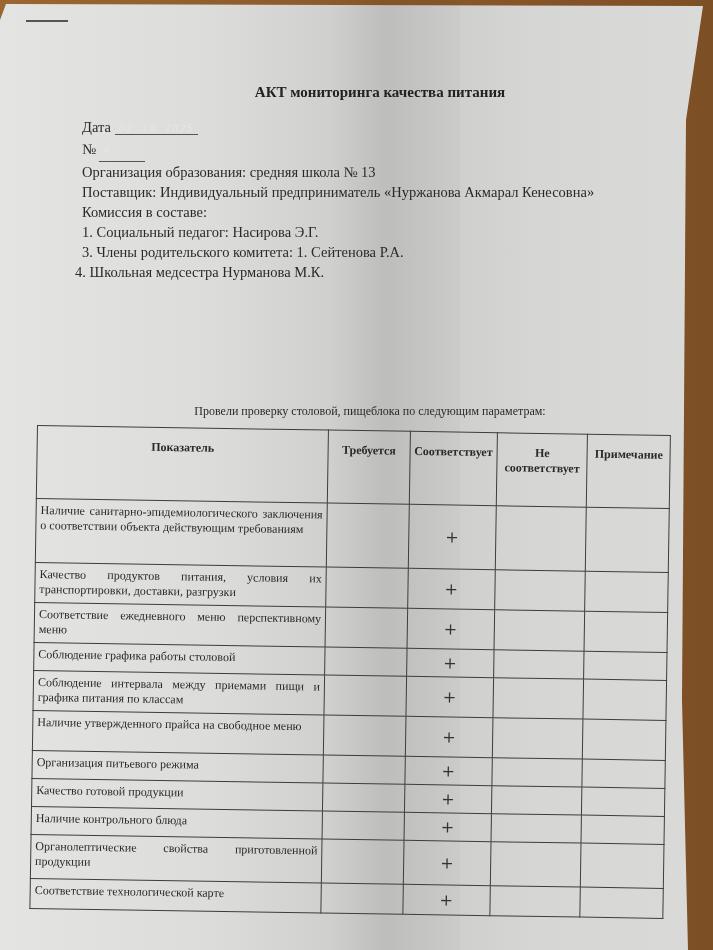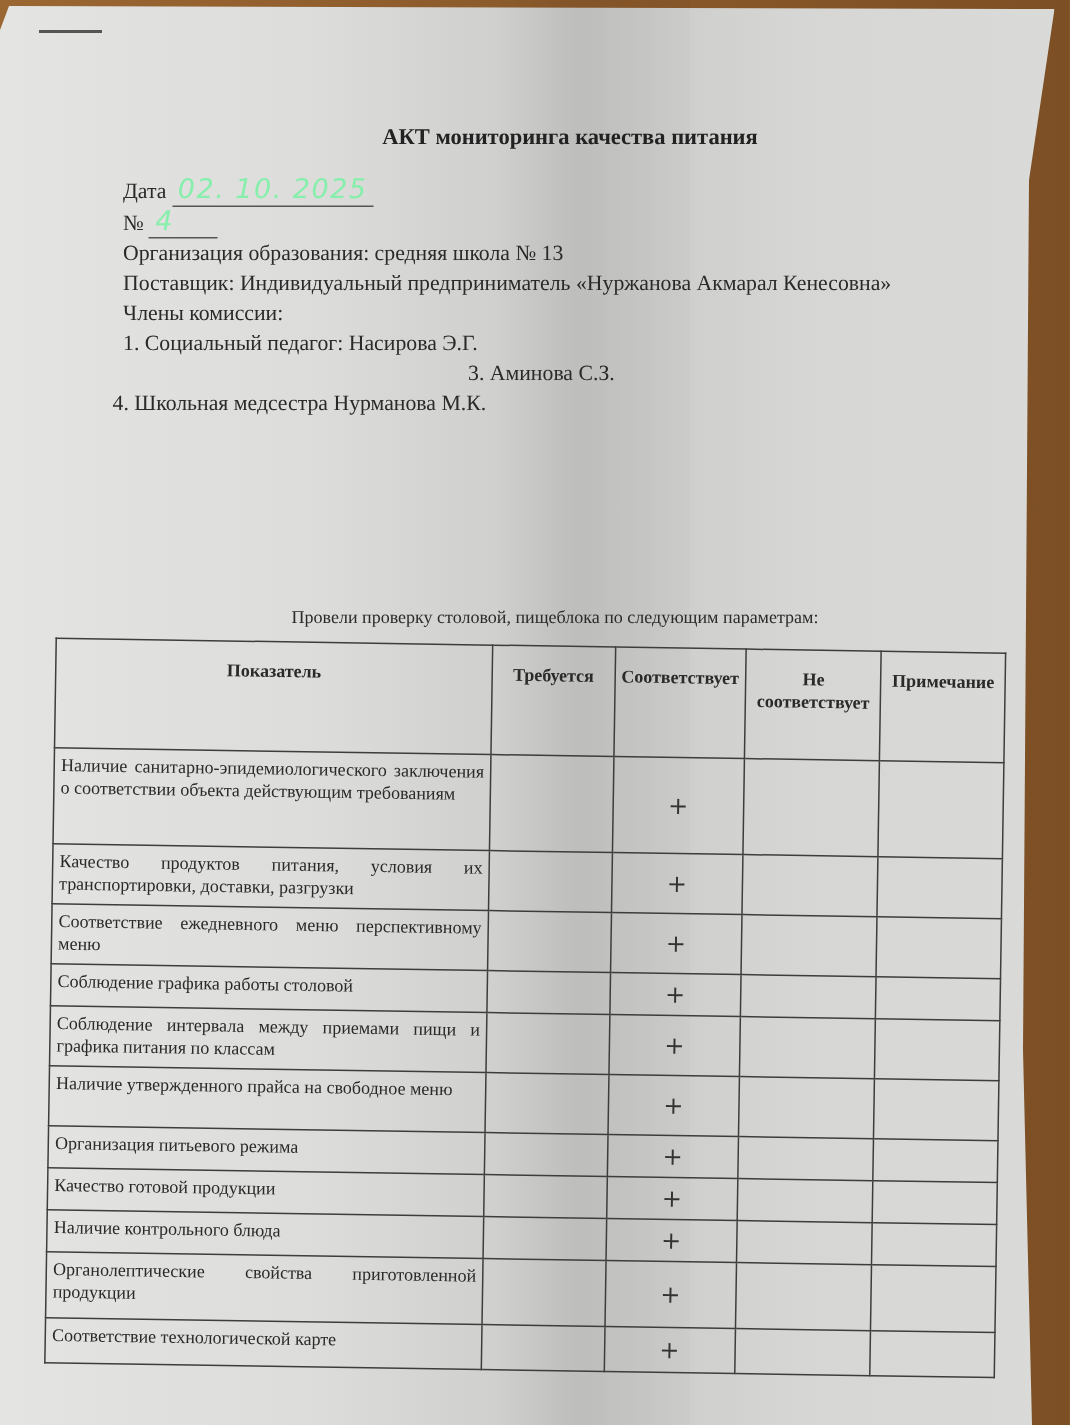--- a/index.html
+++ b/index.html
@@ -33,21 +33,21 @@
       position: absolute; left: 0; width: 760px; top: 84px;
       text-align: center; font-weight: bold; font-size: 15px; color: #222;
     }
     .header-block {
       position: absolute; left: 82px; top: 117px;
       font-size: 14.5px; color: #2a2a2a; line-height: 20px;
     }
     .header-block .line { white-space: nowrap; }
     .hand {
       font-family: "DejaVu Sans", sans-serif; font-style: italic;
-      color: #86efac; font-size: 18px; letter-spacing: 1px;
+      color: #e5e5e5; font-size: 10px; letter-spacing: 1px;
       border-bottom: 1px solid #555; padding: 0 4px;
     }
     .num-field { display: inline-block; min-width: 38px; }
     .indent { padding-left: 230px; }
     .outdent { margin-left: -7px; }
     .intro {
       position: absolute; left: 0; width: 740px; top: 404px;
       text-align: center; font-size: 12px; color: #2a2a2a;
     }
     table.params {
@@ -85,23 +85,23 @@
   <div class="line">
     <span>Дата</span>
     <span class="hand">02. 10. 2025</span>
   </div>
   <div class="line">
     <span>№</span>
     <span class="hand num-field">4</span>
   </div>
   <div class="line">Организация образования: средняя школа № 13</div>
   <div class="line">Поставщик: Индивидуальный предприниматель «Нуржанова Акмарал Кенесовна»</div>
-  <div class="line">Члены комиссии:</div>
+  <div class="line">Комиссия в составе:</div>
   <div class="line">1. Социальный педагог: Насирова Э.Г.</div>
-  <div class="line indent">3. Аминова С.З.</div>
+  <div class="line">3. Члены родительского комитета: 1. Сейтенова Р.А.</div>
   <div class="line outdent">4. Школьная медсестра Нурманова М.К.</div>
 </div>
 
 <div class="intro">Провели проверку столовой, пищеблока по следующим параметрам:</div>
 
 <table class="params">
   <thead>
     <tr>
       <th class="c1">Показатель</th>
       <th class="c2">Требуется</th>

